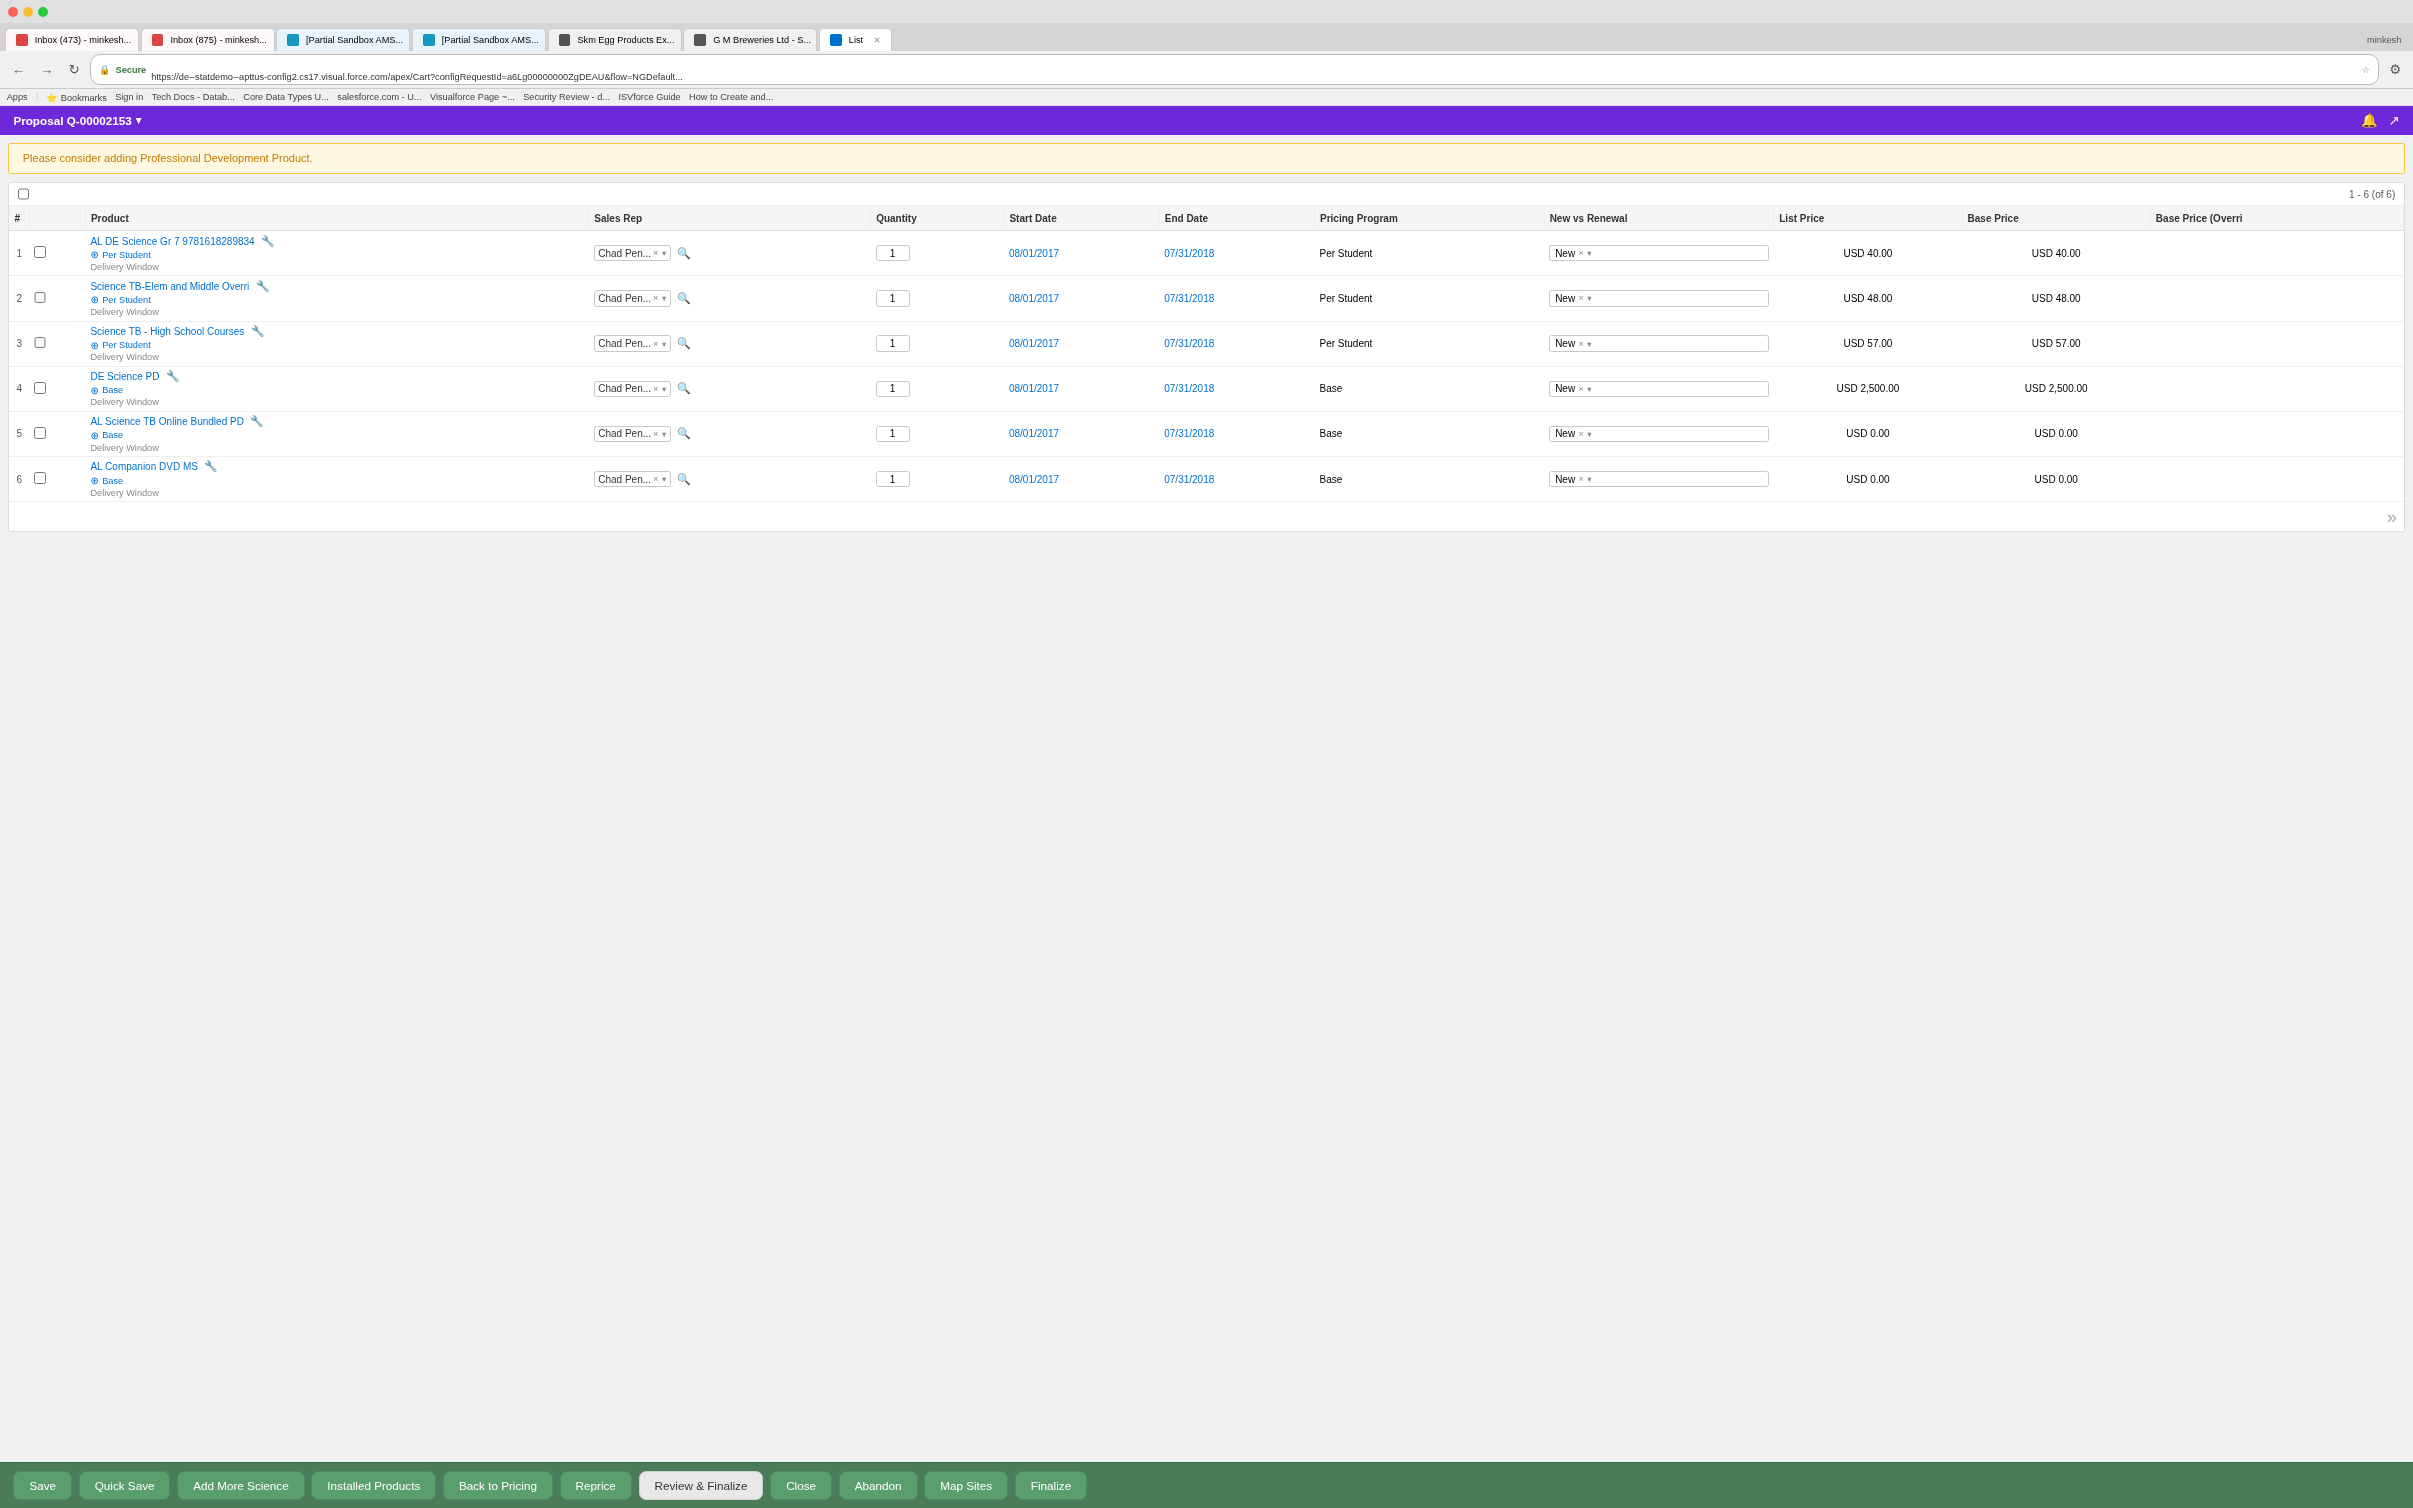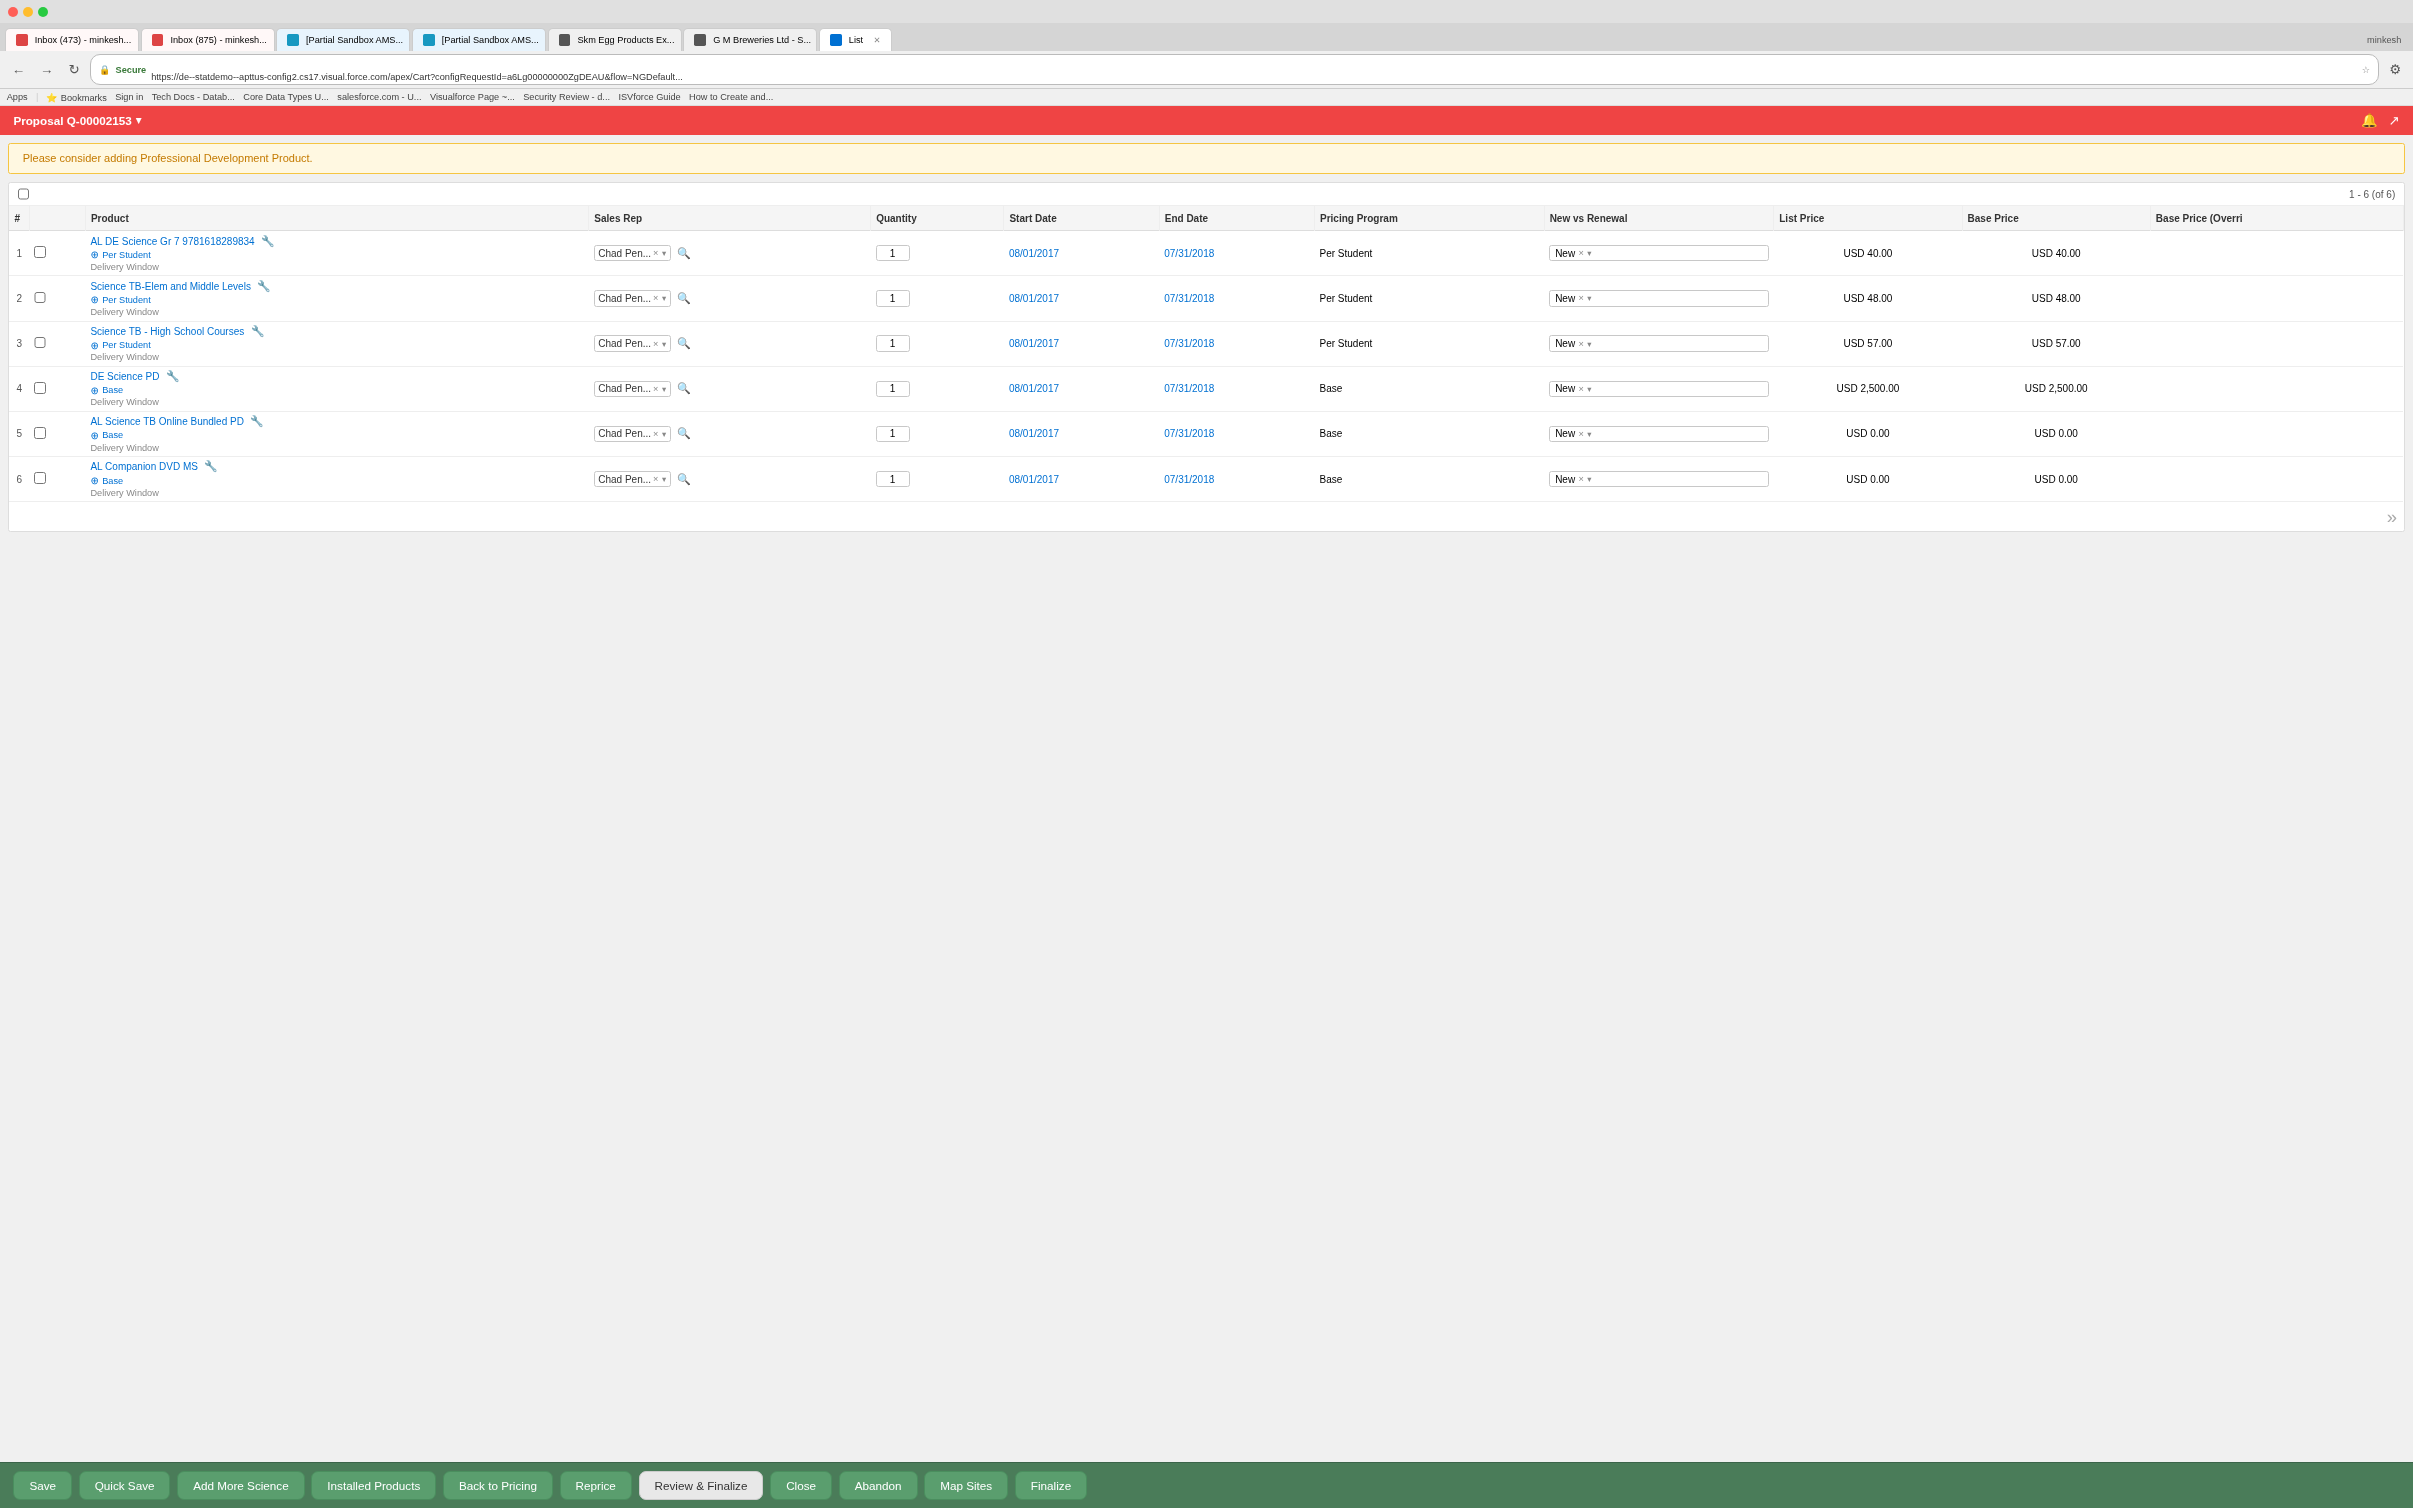--- a/index.html
+++ b/index.html
@@ -10,21 +10,21 @@
     .browser-tab .favicon { width: 11.7px; height: 11.7px; border-radius: 1.7px; flex-shrink: 0; }
     .browser-tab .tab-close { margin-left: 3.4px; color: #888; font-size: 8.4px; }
     .nav-bar { display: flex; align-items: center; padding: 3.4px 6.7px; gap: 5px; background: #f0f0f0; border-bottom: 0.8px solid #ccc; }
     .nav-btn { background: none; border: none; cursor: pointer; padding: 1.7px 5px; color: #555; font-size: 13.4px; }
     .address-bar { flex: 1; display: flex; align-items: center; background: #fff; border: 0.8px solid #bbb; border-radius: 10px; padding: 1.7px 8.4px; font-size: 9.2px; gap: 5px; }
     .address-text { flex: 1; color: #333; font-size: 9.2px; overflow: hidden; text-overflow: ellipsis; white-space: nowrap; margin-top: 15px; }
     .bookmarks-bar { display: flex; align-items: center; padding: 2.5px 6.7px; gap: 8.4px; background: #f0f0f0; border-bottom: 0.8px solid #ddd; font-size: 9.2px; color: #444; overflow: hidden; }
     .bookmark-item { white-space: nowrap; cursor: pointer; color: #444; }
 
     
-    .app-header { background: #ef4444; color: #fff; padding: 6.7px 13.4px; display: flex; align-items: center; gap: 4px; }
+    .app-header { background: #6d28d9; color: #fff; padding: 6.7px 13.4px; display: flex; align-items: center; gap: 4px; }
     .proposal-title { font-size: 11.7px; font-weight: 600; color: #fff; }
     .header-icons { margin-left: auto; display: flex; gap: 10px; }
     .header-icon { color: #fff; font-size: 13.4px; cursor: pointer; }
 
     
     .notification-bar { background: #fff8e1; border: 0.8px solid #f5c542; padding: 8.4px 13.4px; margin: 8.4px; border-radius: 2.5px; color: #c47a00; font-size: 11px; }
 
     
     .table-area { background: #fff; margin: 0 8.4px; border: 0.8px solid #ddd; border-radius: 2.5px; }
     .table-top { display: flex; align-items: center; justify-content: flex-end; padding: 5px 8.4px; border-bottom: 0.8px solid #eee; font-size: 10px; color: #555; }
@@ -250,21 +250,21 @@
               <td class="price-cell">USD 40.00</td>
               <td class="price-cell">USD 40.00</td>
               <td class="price-cell"></td>
             </tr>
             <tr>
               <td class="row-num">2</td>
               <td><input type="checkbox" class="cb" style=""></td>
               <td class="product-cell">
     <div class="product-inner">
       <div class="product-row1">
-        <span class="product-name">Science TB-Elem and Middle Levels</span>
+        <span class="product-name">Science TB-Elem and Middle Overri</span>
         <span class="wrench-icon">🔧</span>
       </div>
       <div style="display:flex;align-items:center;gap:3.4px;">
         <span class="plus-icon">⊕</span>
         <span class="sub-label">Per Student</span>
       </div>
       <span class="delivery-label">Delivery Window</span>
     </div>
               </td>
               <td class="sales-rep-cell">

